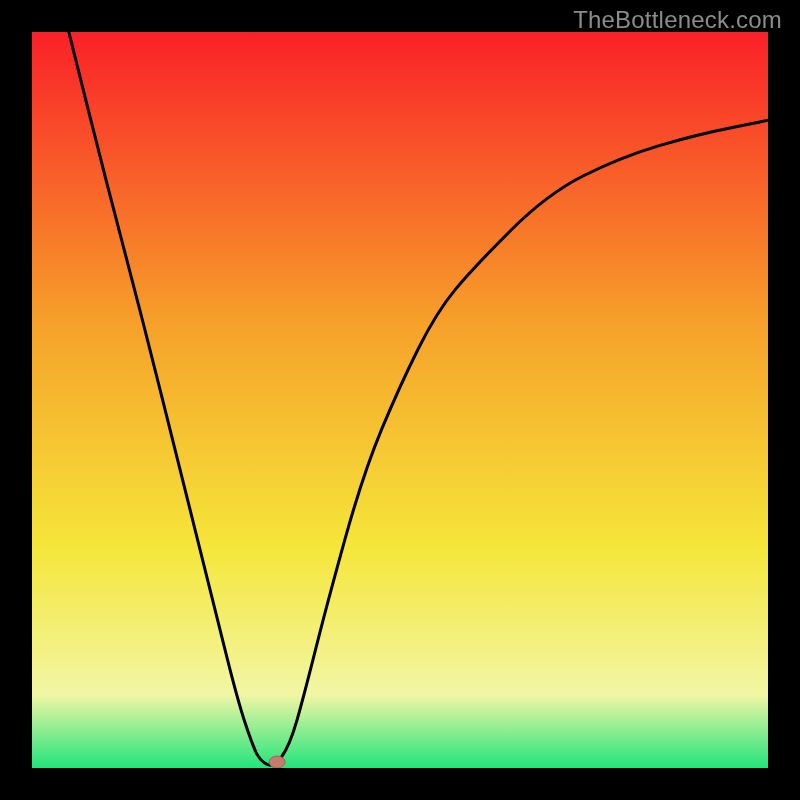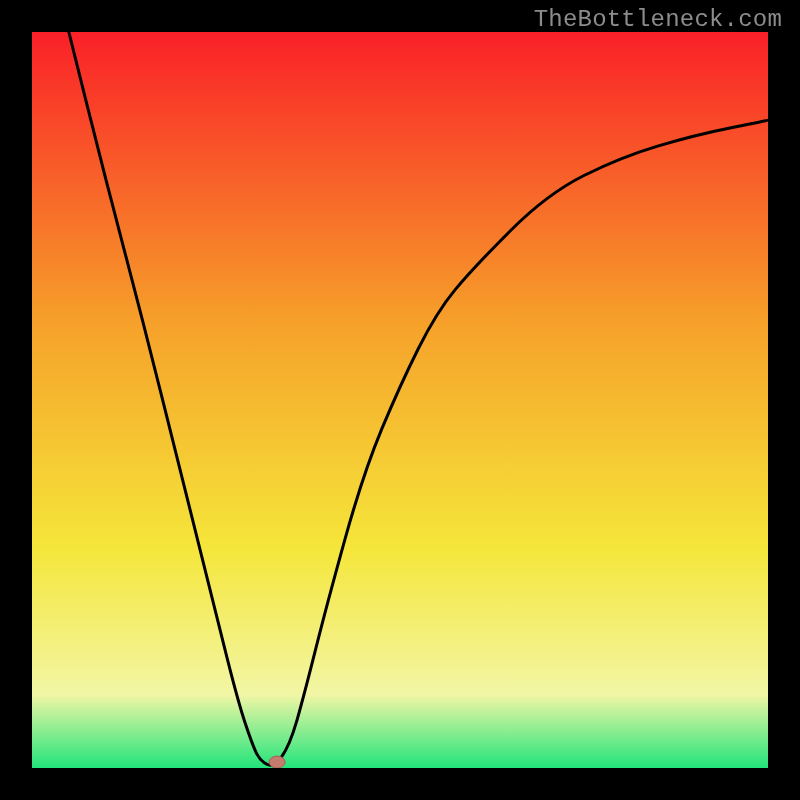--- a/index.html
+++ b/index.html
@@ -21,21 +21,21 @@
     left: 32px;
     top: 32px;
     width: 736px;
     height: 736px;
     
   }
   .watermark {
     position: absolute;
     top: 6px;
     right: 18px;
-    font-family: Liberation Mono, monospace;
+    font-family: Liberation Sans, sans-serif;
     font-size: 24px;
     color: #8c8c8c;
     letter-spacing: 0.2px;
   }
   svg {
     display: block;
   }
 </style>
 </head>
 <body>

